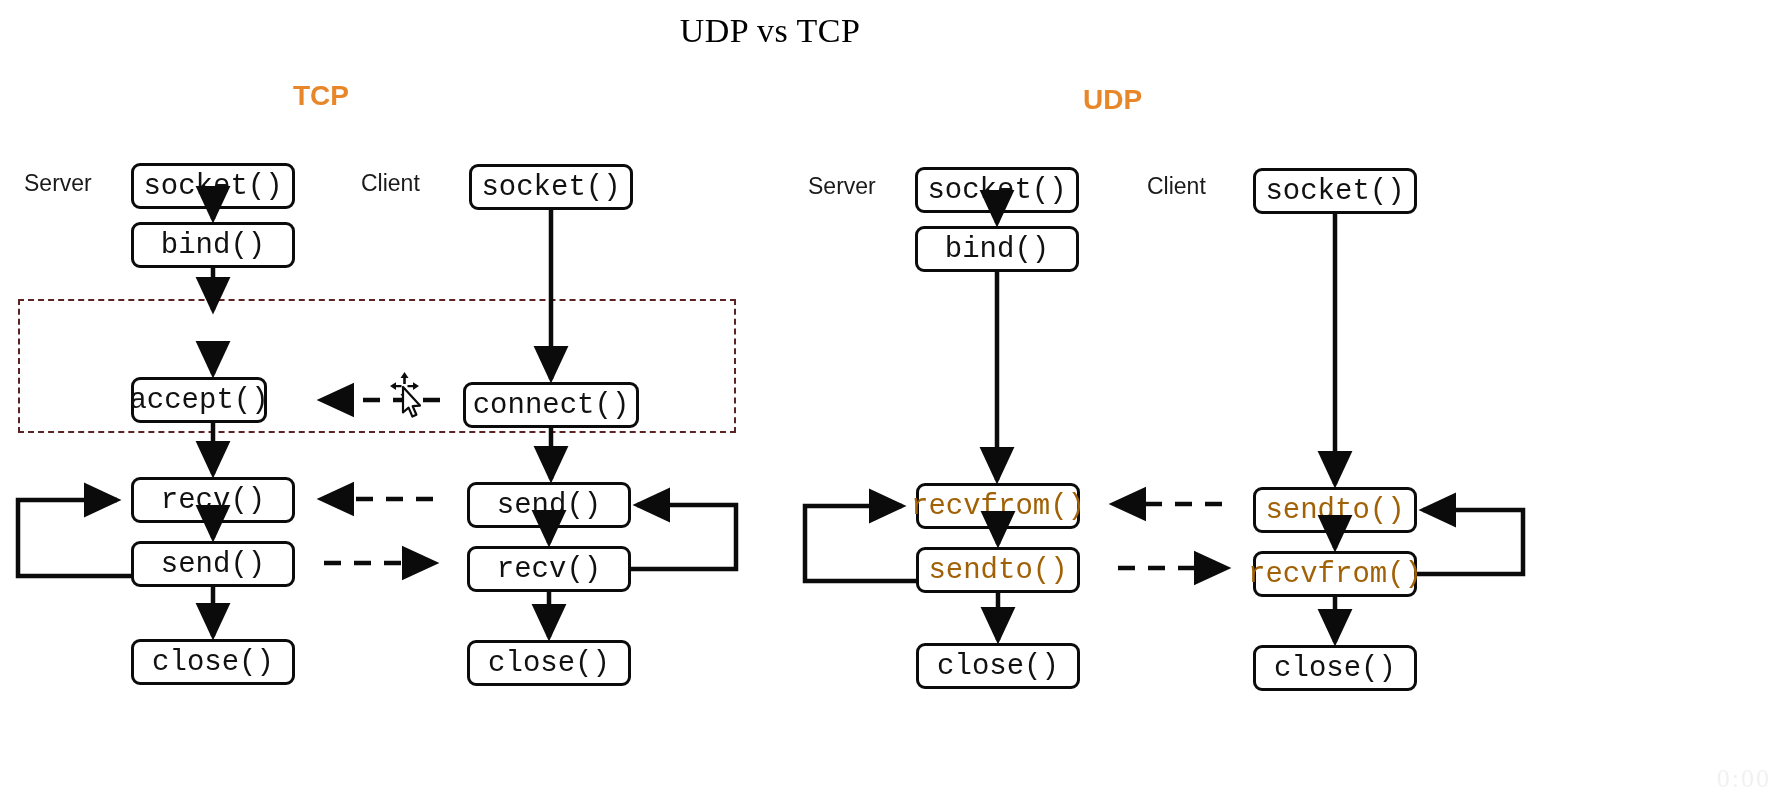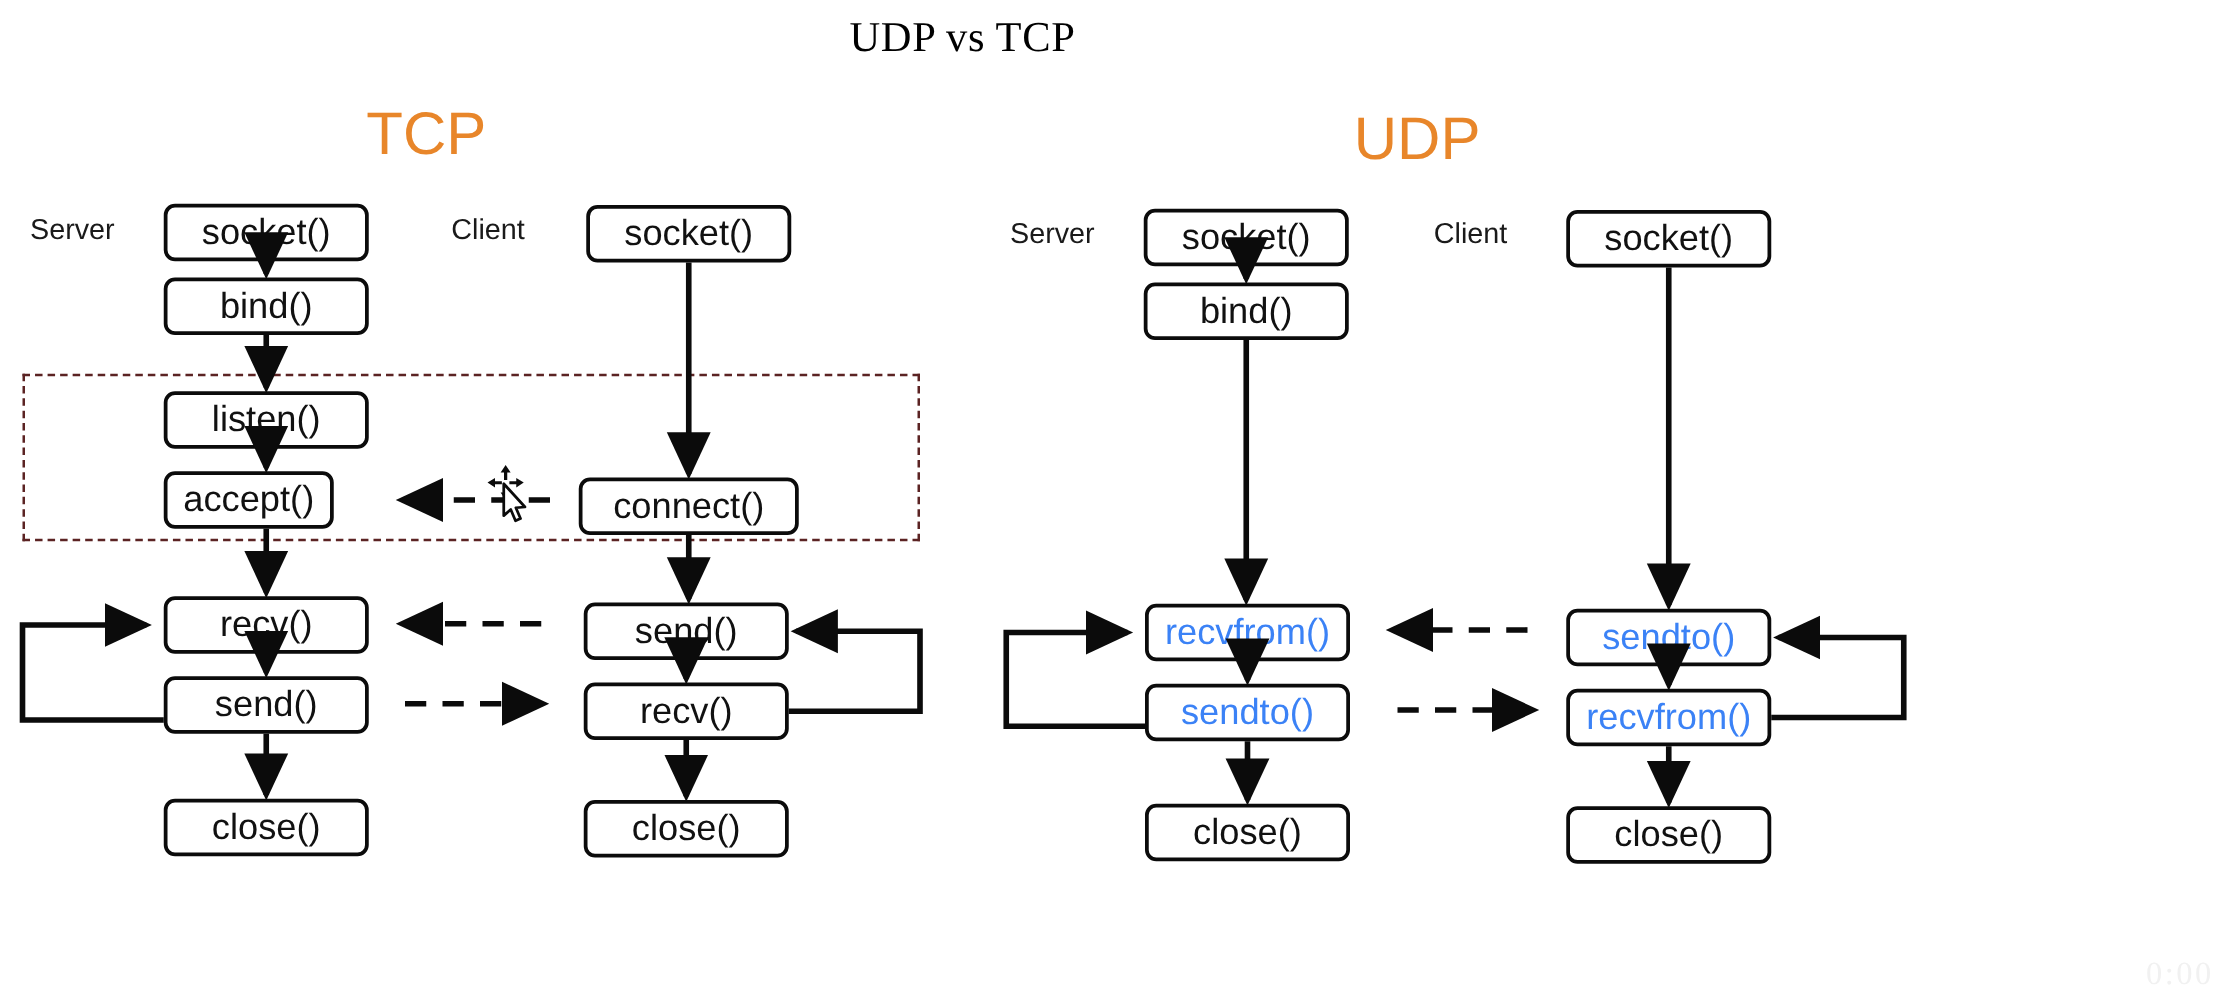--- a/index.html
+++ b/index.html
@@ -6,34 +6,34 @@
   body{width:1777px;height:796px;overflow:hidden;font-family:"Liberation Sans",sans-serif;}
   #stage{position:relative;width:1777px;height:796px;background:#fff;}
 
   .title{
     position:absolute;left:0;top:12px;width:1540px;text-align:center;
     font-family:"Liberation Serif",serif;font-weight:normal;font-size:34px;color:#000;
     letter-spacing:.5px;
   }
   .proto{
     position:absolute;font-family:"Liberation Sans",sans-serif;
-    font-size:48px;font-weight:400;color:#E8862A;
+    font-size:28px;font-weight:700;color:#E8862A;
   }
   .role{
     position:absolute;font-size:23px;color:#1a1a1a;font-family:"Liberation Sans",sans-serif;
     white-space:nowrap;
   }
   .node{
     position:absolute;box-sizing:border-box;
     border:3px solid #0b0b0b;border-radius:9px;background:#fff;
     display:flex;align-items:center;justify-content:center;
-    font-size:29px;color:#111;font-family:Liberation Sans, sans-serif;
+    font-size:29px;color:#111;font-family:Liberation Mono, monospace;
     line-height:1;
   }
-  .node.blue{color:#3b82f6;border-color:#0b0b0b;}
+  .node.blue{color:#a16207;border-color:#0b0b0b;}
   .dashbox{
     position:absolute;box-sizing:border-box;
     border:2px dashed #5B2323;background:transparent;
   }
   svg.ovl{position:absolute;left:0;top:0;width:1777px;height:796px;pointer-events:none;}
   .cursor{position:absolute;width:46px;height:48px;}
   .wm{
     position:absolute;right:6px;bottom:2px;font-size:26px;color:#f1f1f1;
     font-family:"Liberation Serif",serif;letter-spacing:2px;
   }
@@ -50,21 +50,20 @@
 
   <div class="role" style="left:24px;top:170px;">Server</div>
   <div class="role" style="left:361px;top:170px;">Client</div>
   <div class="role" style="left:808px;top:173px;">Server</div>
   <div class="role" style="left:1147px;top:173px;">Client</div>
 
   <div class="dashbox" style="left:18px;top:299px;width:718px;height:134px;"></div>
 
   <div class="node" style="left:131px;top:163px;width:164px;height:46px;">socket()</div>
   <div class="node" style="left:131px;top:222px;width:164px;height:46px;">bind()</div>
-  <div class="node" style="left:131px;top:313px;width:164px;height:46px;">listen()</div>
   <div class="node" style="left:131px;top:377px;width:136px;height:46px;">accept()</div>
   <div class="node" style="left:131px;top:477px;width:164px;height:46px;">recv()</div>
   <div class="node" style="left:131px;top:541px;width:164px;height:46px;">send()</div>
   <div class="node" style="left:131px;top:639px;width:164px;height:46px;">close()</div>
 
   <div class="node" style="left:469px;top:164px;width:164px;height:46px;">socket()</div>
   <div class="node" style="left:463px;top:382px;width:176px;height:46px;">connect()</div>
   <div class="node" style="left:467px;top:482px;width:164px;height:46px;">send()</div>
   <div class="node" style="left:467px;top:546px;width:164px;height:46px;">recv()</div>
   <div class="node" style="left:467px;top:640px;width:164px;height:46px;">close()</div>

